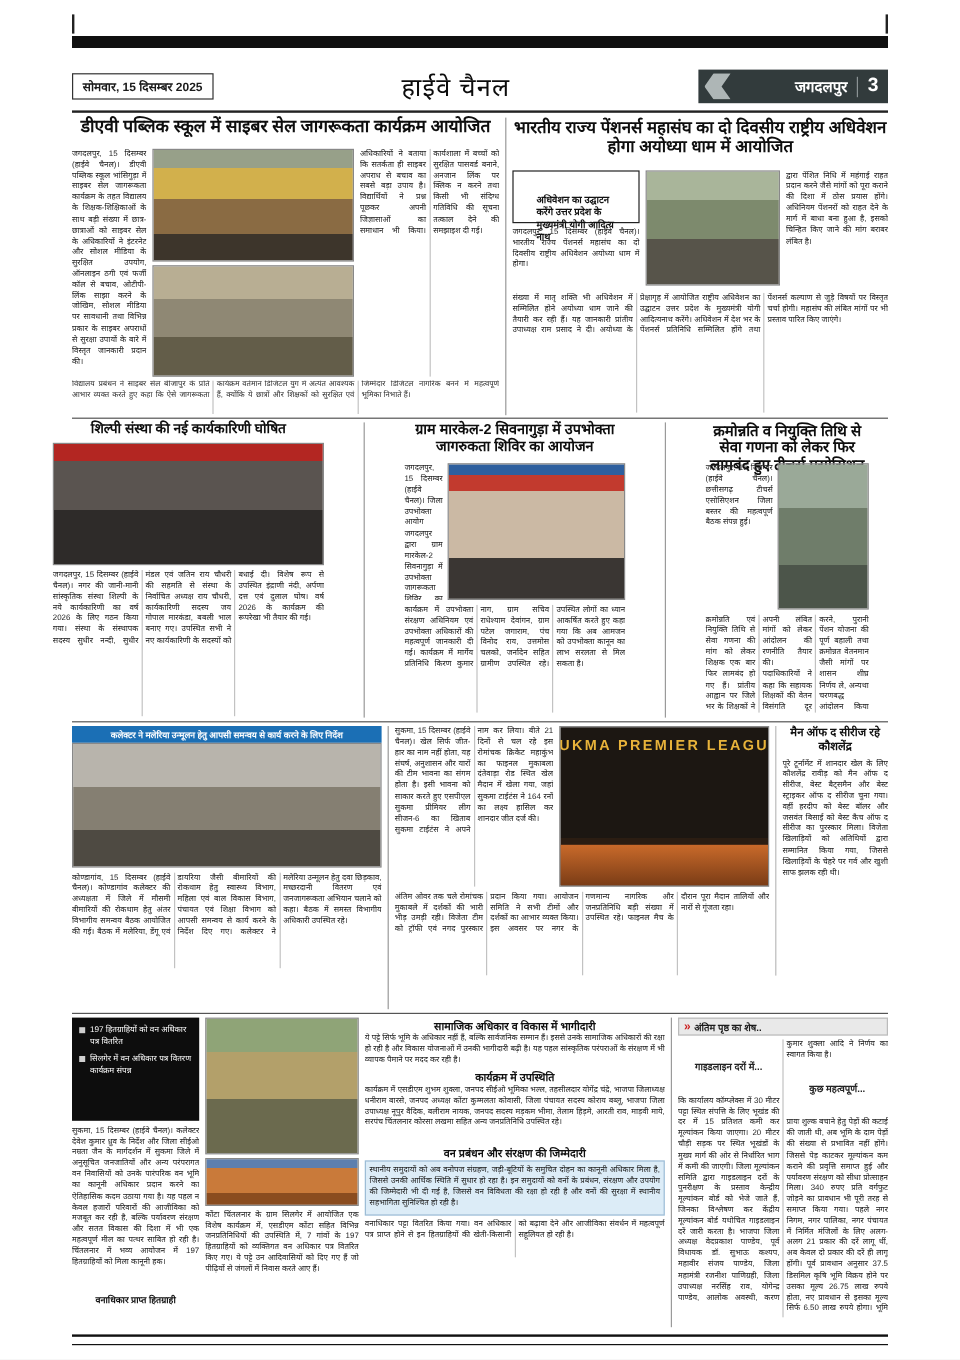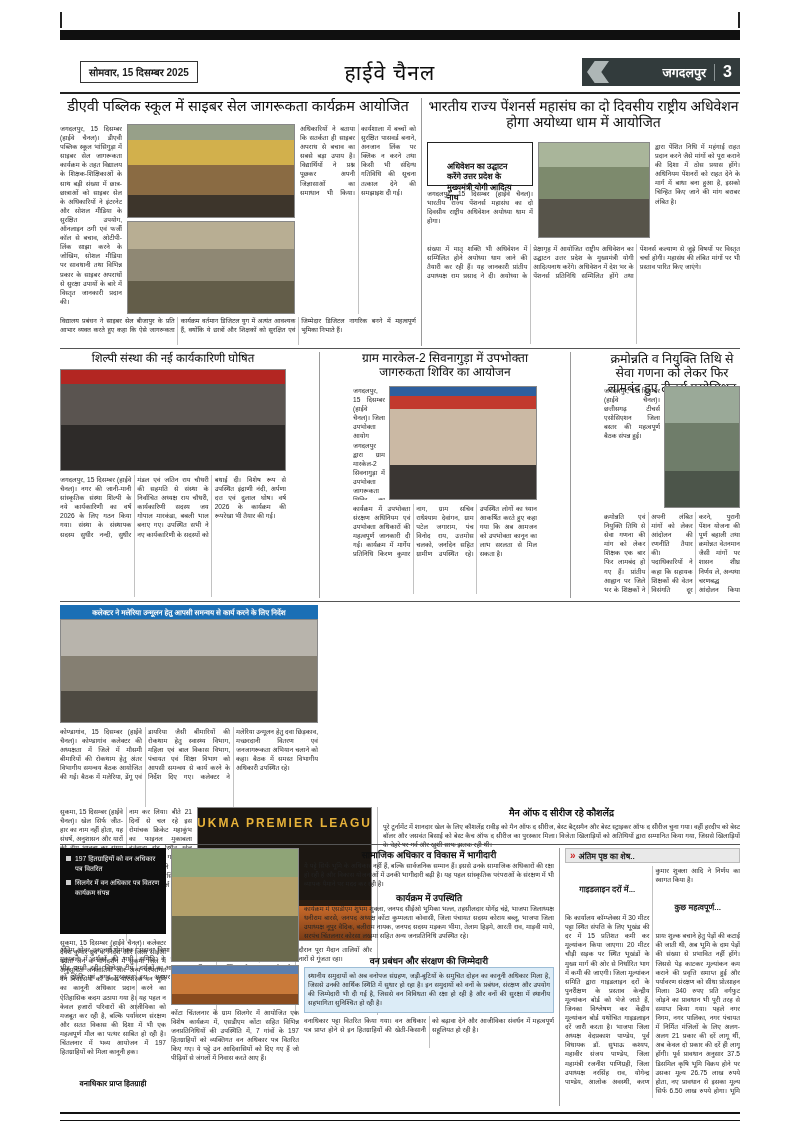--- a/index.html
+++ b/index.html
@@ -3,31 +3,31 @@
 <meta charset="utf-8">
 <style>
   html,body{margin:0;padding:0;background:#f2f2f2;}
   .page{position:relative;width:800px;height:1133px;background:#ffffff;margin:0 auto;
         font-family:"Liberation Sans","DejaVu Sans",sans-serif;color:#1c1c1c;overflow:hidden;}
   .abs{position:absolute;}
   .tick{width:2px;height:16px;background:#222;}
   .topbar{background:#101010;}
   
   .header{display:flex;align-items:center;border-bottom:2px solid #222;}
-  .datebox{border:1.2px solid #333;padding:3px 8px;font-weight:bold;font-size:10px;white-space:nowrap;margin-left:20px;}
+  .datebox{border:1.2px solid #333;padding:3px 8px;font-weight:bold;font-size:10px;white-space:nowrap;}
   .masthead{flex:1;text-align:center;font-size:21px;font-weight:normal;letter-spacing:1px;color:#0c0c0c;}
   .citybox{position:relative;width:158px;height:28px;background:#323b3c;display:flex;align-items:center;justify-content:flex-end;padding-right:8px;box-sizing:border-box;}
   .chev{position:absolute;left:5px;top:3px;bottom:3px;width:22px;background:#aeb6b6;
         clip-path:polygon(100% 0,35% 0,0 50%,35% 100%,100% 100%,65% 50%);}
   .cityname{color:#fff;font-weight:bold;font-size:12.5px;padding-right:8px;border-right:1px solid #8b9394;}
   .pageno{color:#fff;font-weight:bold;font-size:16px;padding-left:8px;}
   
   .band{display:flex;box-sizing:border-box;}
   .vr{width:1px;background:#9a9a9a;margin:0 5px;}
-  .hl{font-weight:normal;text-align:center;color:#0e0e0e;line-height:1.15;}
+  .hl{font-weight:bold;text-align:center;color:#0e0e0e;line-height:1.15;}
   .body-sm{font-size:6.6px;line-height:1.38;text-align:justify;color:#242424;overflow:hidden;}
   .cols2{column-count:2;column-gap:6px;column-rule:1px solid #c2c2c2;}
   .cols3{column-count:3;column-gap:6px;column-rule:1px solid #c2c2c2;}
   .cols4{column-count:4;column-gap:6px;column-rule:1px solid #c2c2c2;}
   .photo{position:relative;border:0.5px solid #888;box-sizing:border-box;overflow:hidden;}
   .caption{font-size:6.4px;line-height:1.35;text-align:justify;color:#2a2a2a;overflow:hidden;}
   .subhead{font-weight:bold;text-align:center;font-size:9px;color:#101010;}
   .kicker{background:#1b6fb5;color:#fff;font-weight:bold;font-size:7.2px;text-align:center;
           display:flex;align-items:center;justify-content:center;}
   .infobox{border:1.5px solid #222;font-weight:bold;font-size:8px;text-align:left;line-height:1.3;
@@ -96,21 +96,21 @@
           <div class="body-sm" style="height:50px;margin-top:3px;">जगदलपुर, 15 दिसम्बर (हाईवे चैनल)। भारतीय राज्य पेंशनर्स महासंघ का दो दिवसीय राष्ट्रीय अधिवेशन अयोध्या धाम में होगा।</div>
         </div>
         <div class="photo ph-pension" style="width:112px;height:96px;"></div>
         <div class="body-sm" style="flex:1;height:96px;">द्वारा पेंशित निधि में महंगाई राहत प्रदान करने जैसे मांगों को पूरा कराने की दिशा में ठोस प्रयास होंगे। अधिनियम पेंशनरों को राहत देने के मार्ग में बाधा बना हुआ है, इसको चिन्हित किए जाने की मांग बराबर लंबित है।</div>
       </div>
       <div class="body-sm cols3" style="height:100px;margin-top:4px;">संख्या में मातृ शक्ति भी अधिवेशन में सम्मिलित होने अयोध्या धाम जाने की तैयारी कर रही हैं। यह जानकारी प्रांतीय उपाध्यक्ष राम प्रसाद ने दी। अयोध्या के प्रेक्षागृह में आयोजित राष्ट्रीय अधिवेशन का उद्घाटन उत्तर प्रदेश के मुख्यमंत्री योगी आदित्यनाथ करेंगे। अधिवेशन में देश भर के पेंशनर्स प्रतिनिधि सम्मिलित होंगे तथा पेंशनर्स कल्याण से जुड़े विषयों पर विस्तृत चर्चा होगी। महासंघ की लंबित मांगों पर भी प्रस्ताव पारित किए जाएंगे।</div>
     </div>
   </div>
   <div class="abs" style="left:60px;top:348px;width:680px;height:1px;background:#555;"></div>
 
-  <div class="abs band" style="left:60px;top:352px;width:680px;height:246px;gap:28px;">
+  <div class="abs band" style="left:44px;top:352px;width:680px;height:246px;gap:28px;">
     <div style="width:226px;">
       <div class="hl" style="font-size:11.5px;height:17px;">शिल्पी संस्था की नई कार्यकारिणी घोषित</div>
       <div class="photo ph-shilpi" style="height:102px;"></div>
       <div class="body-sm cols3" style="height:122px;margin-top:4px;">जगदलपुर, 15 दिसम्बर (हाईवे चैनल)। नगर की जानी-मानी सांस्कृतिक संस्था शिल्पी के नये कार्यकारिणी का वर्ष 2026 के लिए गठन किया गया। संस्था के संस्थापक सदस्य सुधीर नन्दी, सुधीर मंडल एवं जतिन राय चौधरी की सहमति से संस्था के निर्वाचित अध्यक्ष राय चौधरी, कार्यकारिणी सदस्य जय गोपाल मारकंडा, बबली भाल बनाए गए। उपस्थित सभी ने नए कार्यकारिणी के सदस्यों को बधाई दी। विशेष रूप से उपस्थित इंद्राणी नंदी, अर्पणा दत्त एवं दुलाल घोष। वर्ष 2026 के कार्यक्रम की रूपरेखा भी तैयार की गई।</div>
     </div>
     <div class="vr"></div>
     <div style="width:184px;">
       <div class="hl" style="font-size:12px;height:34px;">ग्राम मारकेल-2 सिवनागुड़ा में उपभोक्ता जागरुकता शिविर का आयोजन</div>
       <div style="display:flex;gap:4px;height:114px;">
         <div class="body-sm" style="width:32px;height:114px;">जगदलपुर, 15 दिसम्बर (हाईवे चैनल)। जिला उपभोक्ता आयोग जगदलपुर द्वारा ग्राम मारकेल-2 सिवनागुड़ा में उपभोक्ता जागरूकता शिविर का आयोजन किया गया।</div>
@@ -123,21 +123,21 @@
       <div class="hl" style="font-size:12.5px;height:34px;">क्रमोन्नति व नियुक्ति तिथि से सेवा गणना को लेकर फिर लामबंद हुए टीचर्स एसोसिशन</div>
       <div style="display:flex;gap:4px;height:122px;">
         <div class="body-sm" style="width:56px;height:122px;">जगदलपुर, 15 दिसम्बर (हाईवे चैनल)। छत्तीसगढ़ टीचर्स एसोसिएशन जिला बस्तर की महत्वपूर्ण बैठक संपन्न हुई।</div>
         <div class="photo ph-teachers" style="flex:1;height:122px;"></div>
       </div>
       <div class="body-sm cols3" style="height:82px;margin-top:4px;">क्रमोन्नति एवं नियुक्ति तिथि से सेवा गणना की मांग को लेकर शिक्षक एक बार फिर लामबंद हो गए हैं। प्रांतीय आह्वान पर जिले भर के शिक्षकों ने अपनी लंबित मांगों को लेकर आंदोलन की रणनीति तैयार की। पदाधिकारियों ने कहा कि सहायक शिक्षकों की वेतन विसंगति दूर करने, पुरानी पेंशन योजना की पूर्ण बहाली तथा क्रमोन्नत वेतनमान जैसी मांगों पर शासन शीघ्र निर्णय ले, अन्यथा चरणबद्ध आंदोलन किया जाएगा। बैठक में बड़ी संख्या में शिक्षक-शिक्षिकाएं उपस्थित रहे।</div>
     </div>
   </div>
   <div class="abs" style="left:60px;top:601px;width:680px;height:1px;background:#555;"></div>
 
-  <div class="abs band" style="left:60px;top:605px;width:680px;height:236px;flex-direction:column;">
+  <div class="abs band" style="left:60px;top:605px;width:680px;height:236px;">
     <div style="width:258px;">
       <div class="kicker" style="height:14px;">कलेक्टर ने मलेरिया उन्मूलन हेतु आपसी समन्वय से कार्य करने के लिए निर्देश</div>
       <div class="photo ph-health" style="height:104px;"></div>
       <div class="body-sm cols3" style="height:80px;margin-top:4px;">कोण्डागांव, 15 दिसम्बर (हाईवे चैनल)। कोण्डागांव कलेक्टर की अध्यक्षता में जिले में मौसमी बीमारियों की रोकथाम हेतु अंतर विभागीय समन्वय बैठक आयोजित की गई। बैठक में मलेरिया, डेंगू एवं डायरिया जैसी बीमारियों की रोकथाम हेतु स्वास्थ्य विभाग, महिला एवं बाल विकास विभाग, पंचायत एवं शिक्षा विभाग को आपसी समन्वय से कार्य करने के निर्देश दिए गए। कलेक्टर ने मलेरिया उन्मूलन हेतु दवा छिड़काव, मच्छरदानी वितरण एवं जनजागरूकता अभियान चलाने को कहा। बैठक में समस्त विभागीय अधिकारी उपस्थित रहे।</div>
     </div>
     <div class="vr"></div>
     <div style="flex:1;position:relative;">
       <div style="display:flex;gap:5px;">
         <div style="width:312px;">
           <div style="display:flex;gap:5px;height:134px;">

